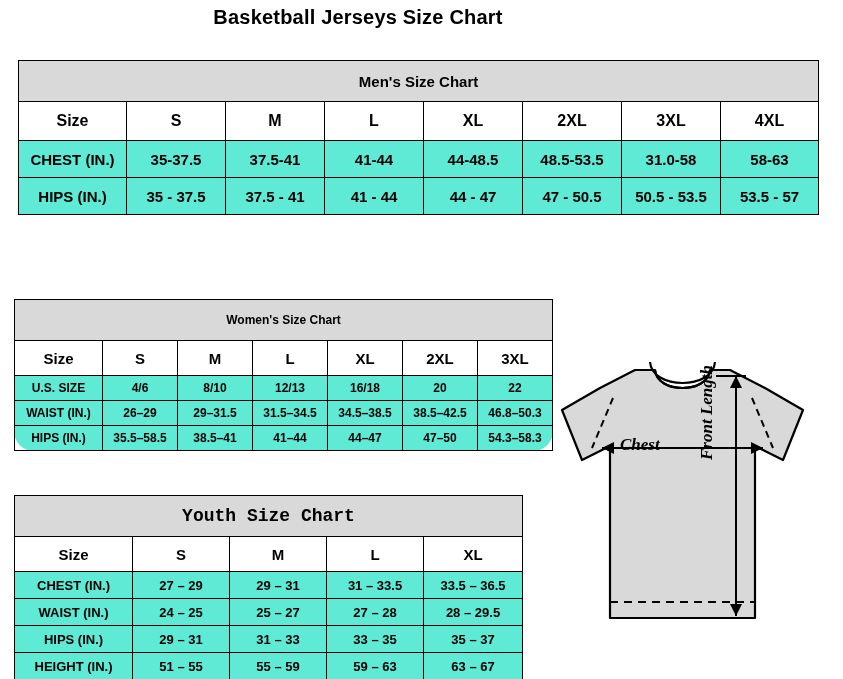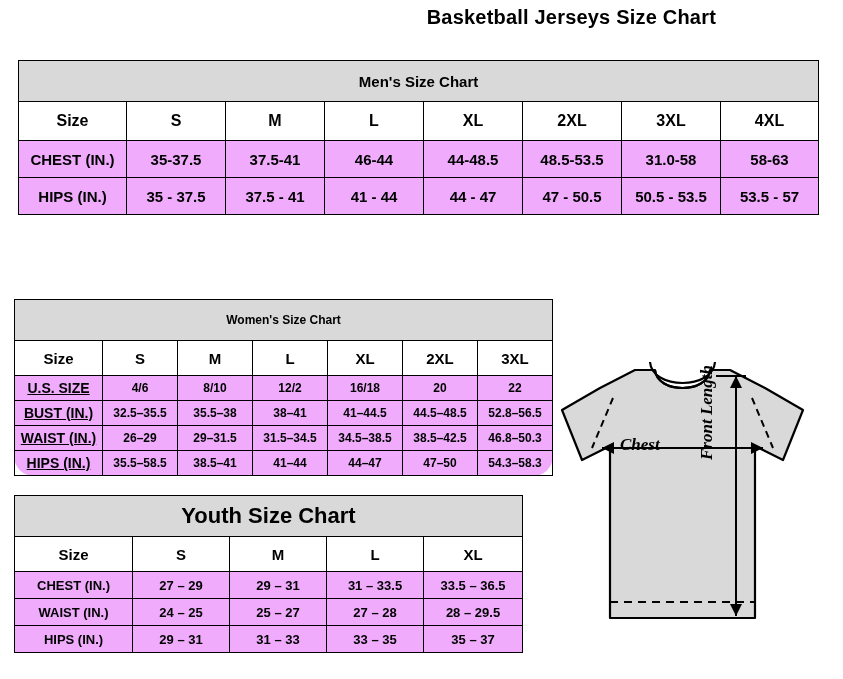--- a/index.html
+++ b/index.html
@@ -13,30 +13,30 @@
     position: relative;
     font-family: "Liberation Sans", sans-serif;
     color: #000000;
     overflow: hidden;
   }
   #page-title {
     position: absolute;
     top: 6px;
     left: 0;
     width: 716px;
-    text-align: right;
+    text-align: center;
     font-size: 20px;
     font-weight: bold;
     letter-spacing: 0.2px;
   }
 
   table.sz {
     border-collapse: collapse;
     table-layout: fixed;
-    background: #f0abfc;
+    background: #5eead4;
   }
   table.sz td, table.sz th {
     border: 1px solid #000000;
     text-align: center;
     vertical-align: middle;
     font-weight: bold;
     padding: 0;
   }
   .caption-cell {
     background: #d9d9d9;
@@ -67,30 +67,30 @@
   #womens-chart {
     position: absolute;
     left: 14px;
     top: 299px;
     width: 538px;
     border-radius: 20px;
   }
   #womens-chart .caption-cell { height: 40px; }
   #womens-chart .hdr-cell { height: 34px; font-size: 15px; }
   #womens-chart td { height: 24px; font-size: 12px; }
-  #womens-chart td.rowlabel { font-size: 14px; text-decoration: underline; }
+  #womens-chart td.rowlabel { font-size: 12px; }
 
   
   #youth-chart {
     position: absolute;
     left: 14px;
     top: 495px;
     width: 508px;
   }
-  #youth-chart .caption-cell { height: 40px; font-size: 22px; }
+  #youth-chart .caption-cell { height: 40px; font-size: 18px; font-family: Liberation Mono, monospace; }
   #youth-chart .hdr-cell { height: 34px; font-size: 15px; }
   #youth-chart td { height: 26px; font-size: 13px; }
 
   
   #shirt-diagram {
     position: absolute;
     left: 540px;
     top: 340px;
     width: 300px;
     height: 320px;
@@ -144,21 +144,21 @@
       <td class="hdr-cell">L</td>
       <td class="hdr-cell">XL</td>
       <td class="hdr-cell">2XL</td>
       <td class="hdr-cell">3XL</td>
       <td class="hdr-cell">4XL</td>
     </tr>
     <tr>
       <td class="rowlabel">CHEST (IN.)</td>
       <td>35-37.5</td>
       <td>37.5-41</td>
-      <td>46-44</td>
+      <td>41-44</td>
       <td>44-48.5</td>
       <td>48.5-53.5</td>
       <td>31.0-58</td>
       <td>58-63</td>
     </tr>
     <tr>
       <td class="rowlabel">HIPS (IN.)</td>
       <td>35 - 37.5</td>
       <td>37.5 - 41</td>
       <td>41 - 44</td>
@@ -190,33 +190,24 @@
       <td class="hdr-cell">M</td>
       <td class="hdr-cell">L</td>
       <td class="hdr-cell">XL</td>
       <td class="hdr-cell">2XL</td>
       <td class="hdr-cell">3XL</td>
     </tr>
     <tr>
       <td class="rowlabel">U.S. SIZE</td>
       <td>4/6</td>
       <td>8/10</td>
-      <td>12/2</td>
+      <td>12/13</td>
       <td>16/18</td>
       <td>20</td>
       <td>22</td>
-    </tr>
-    <tr>
-      <td class="rowlabel">BUST  (IN.)</td>
-      <td>32.5–35.5</td>
-      <td>35.5–38</td>
-      <td>38–41</td>
-      <td>41–44.5</td>
-      <td>44.5–48.5</td>
-      <td>52.8–56.5</td>
     </tr>
     <tr>
       <td class="rowlabel">WAIST  (IN.)</td>
       <td>26–29</td>
       <td>29–31.5</td>
       <td>31.5–34.5</td>
       <td>34.5–38.5</td>
       <td>38.5–42.5</td>
       <td>46.8–50.3</td>
     </tr>
@@ -264,20 +255,27 @@
       <td>25  –  27</td>
       <td>27  –  28</td>
       <td>28  –  29.5</td>
     </tr>
     <tr>
       <td class="rowlabel">HIPS  (IN.)</td>
       <td>29  –  31</td>
       <td>31  –  33</td>
       <td>33  –  35</td>
       <td>35  –  37</td>
+    </tr>
+    <tr>
+      <td class="rowlabel">HEIGHT  (IN.)</td>
+      <td>51  –  55</td>
+      <td>55  –  59</td>
+      <td>59  –  63</td>
+      <td>63  –  67</td>
     </tr>
   </tbody>
 </table>
 
 <div id="shirt-diagram">
   <svg width="300" height="320" viewBox="0 0 300 320" xmlns="http://www.w3.org/2000/svg">
 
     <path d="M 95 30
              L 60 48
              L 22 70

